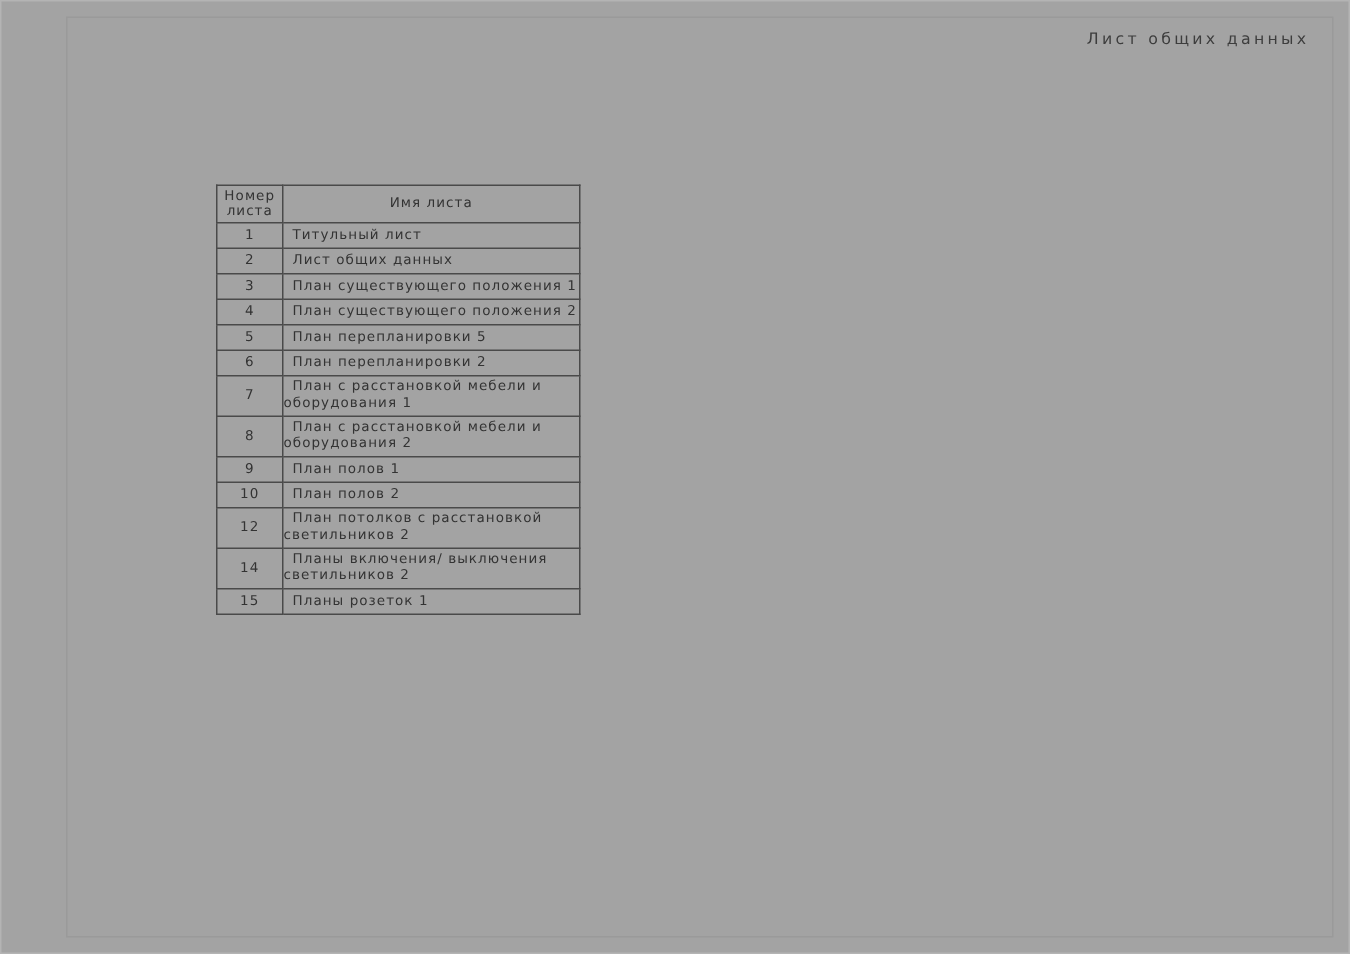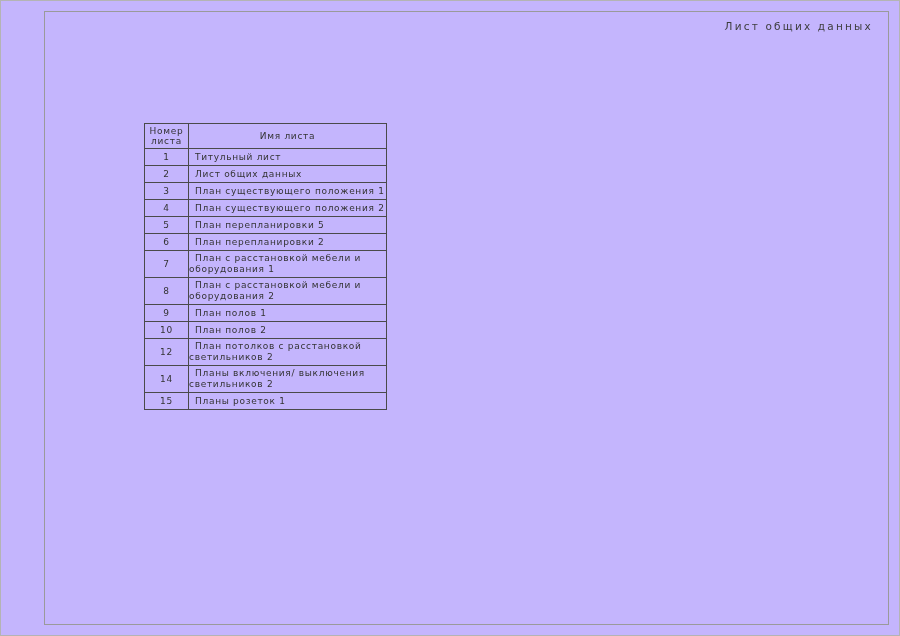--- a/index.html
+++ b/index.html
@@ -4,21 +4,21 @@
 <style>
   html, body {
     margin: 0;
     padding: 0;
     background: #ffffff;
   }
   .page {
     position: relative;
     width: 900px;
     height: 636px;
-    background: #c4b5fd;
+    background: #a3a3a3;
     box-sizing: border-box;
     border: 1px solid #b4b4b4;
     font-family: "DejaVu Sans", sans-serif;
     color: #333333;
     overflow: hidden;
   }
   
   .frame {
     position: absolute;
     left: 43px;

